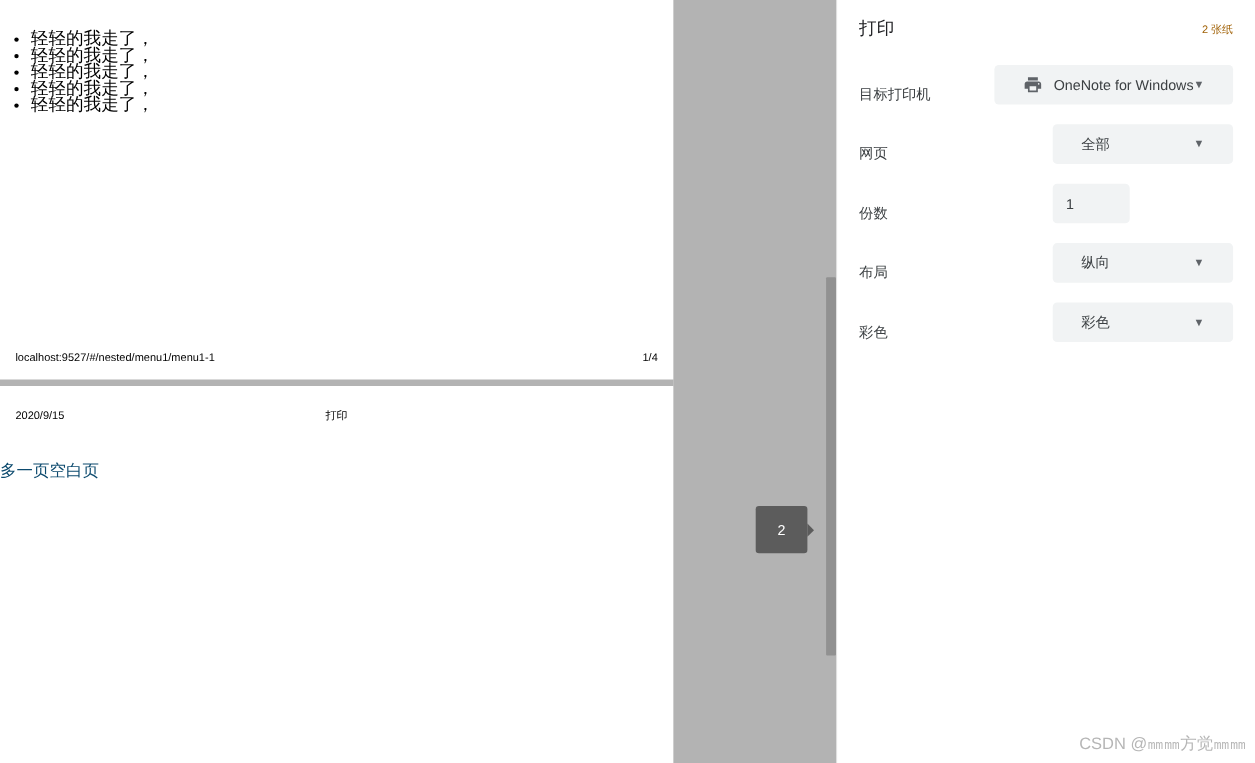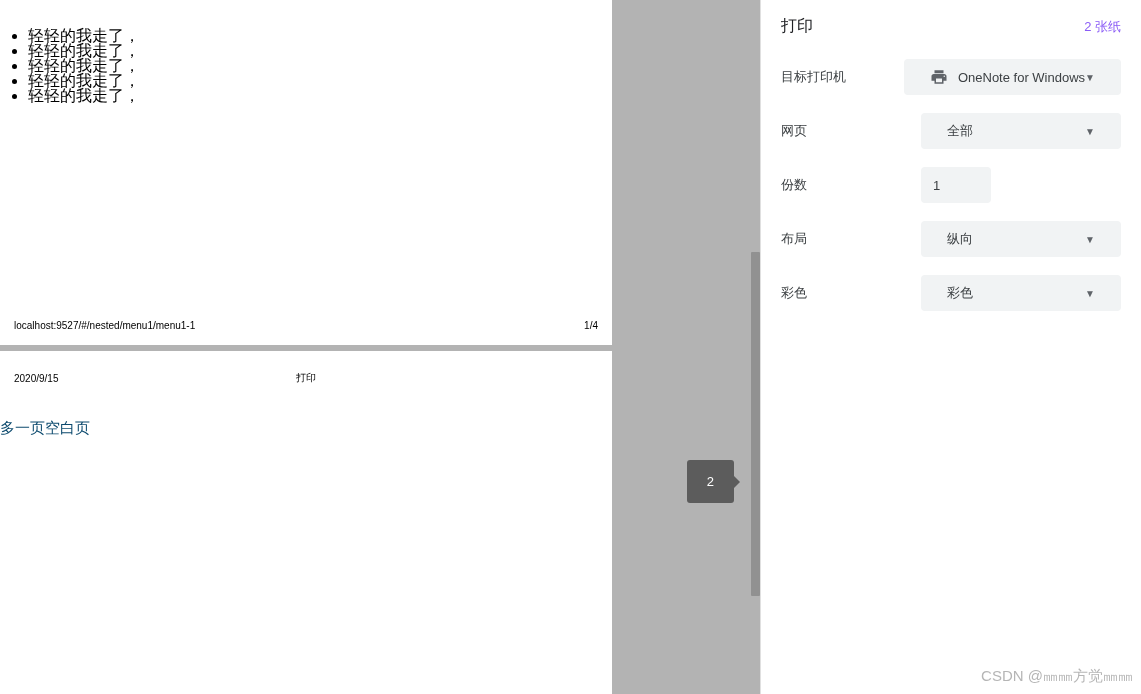--- a/index.html
+++ b/index.html
@@ -15,22 +15,22 @@
 .page2-header .date { flex: 1; }
 .page2-header .title { flex: 1; text-align: center; }
 .page2-header .spacer { flex: 1; }
 .annotation { position: absolute; top: 68px; left: 0; right: 0; text-align: left; color: #0c4a6e; font-size: 15px; }
 .scroll-thumb { position: absolute; right: 0; top: 252px; width: 9px; height: 344px; background: #919191; border-radius: 1px; }
 .page-indicator { position: absolute; right: 26px; top: 460px; background: #5c5c5c; color: #fff; font-size: 13px; padding: 14px 20px; border-radius: 3px; }
 .page-indicator::after { content: ""; position: absolute; left: 100%; top: 50%; margin-top: -6px; border: 6px solid transparent; border-left-color: #5c5c5c; }
 .panel { width: 381px; height: 694px; background: #fff; border-left: 1px solid #e0e0e0; padding: 16px 20px; color: #3c4043; }
 .panel-header { display: flex; justify-content: space-between; align-items: center; margin-bottom: 22px; font-size: 16px; }
 .panel-header .title { color: #202124; }
-.panel-header .count { font-size: 13px; color: #8b5cf6; }
-.row { display: flex; align-items: center; margin-bottom: 18px; min-height: 36px; }
+.panel-header .count { font-size: 10px; color: #a16207; }
+.row { display: flex; align-items: flex-end; margin-bottom: 18px; min-height: 36px; gap: 36px; }
 .row-label { width: 140px; font-size: 13px; color: #3c4043; }
 .row-control { flex: 1; }
 .select-box { background: #f1f3f4; border-radius: 4px; height: 36px; display: flex; align-items: center; padding: 0 26px; cursor: pointer; position: relative; color: #3c4043; font-size: 13px; }
 .select-box .icon { margin-right: 10px; color: #5f6368; display: flex; align-items: center; }
 .select-box .text { flex: 1; white-space: nowrap; overflow: hidden; text-overflow: ellipsis; }
 .select-box .caret { color: #5f6368; font-size: 10px; }
 .input-box { background: #f1f3f4; border: none; border-radius: 4px; height: 36px; width: 70px; padding: 0 12px; font-size: 13px; color: #3c4043; }
 .more-row { display: flex; justify-content: space-between; align-items: center; padding-top: 10px; cursor: pointer; font-size: 13px; color: #3c4043; }
 .more-row .chev { color: #5f6368; }
 .watermark { position: absolute; right: 8px; bottom: 8px; color: rgba(120,120,120,0.55); font-size: 15px; pointer-events: none; }

